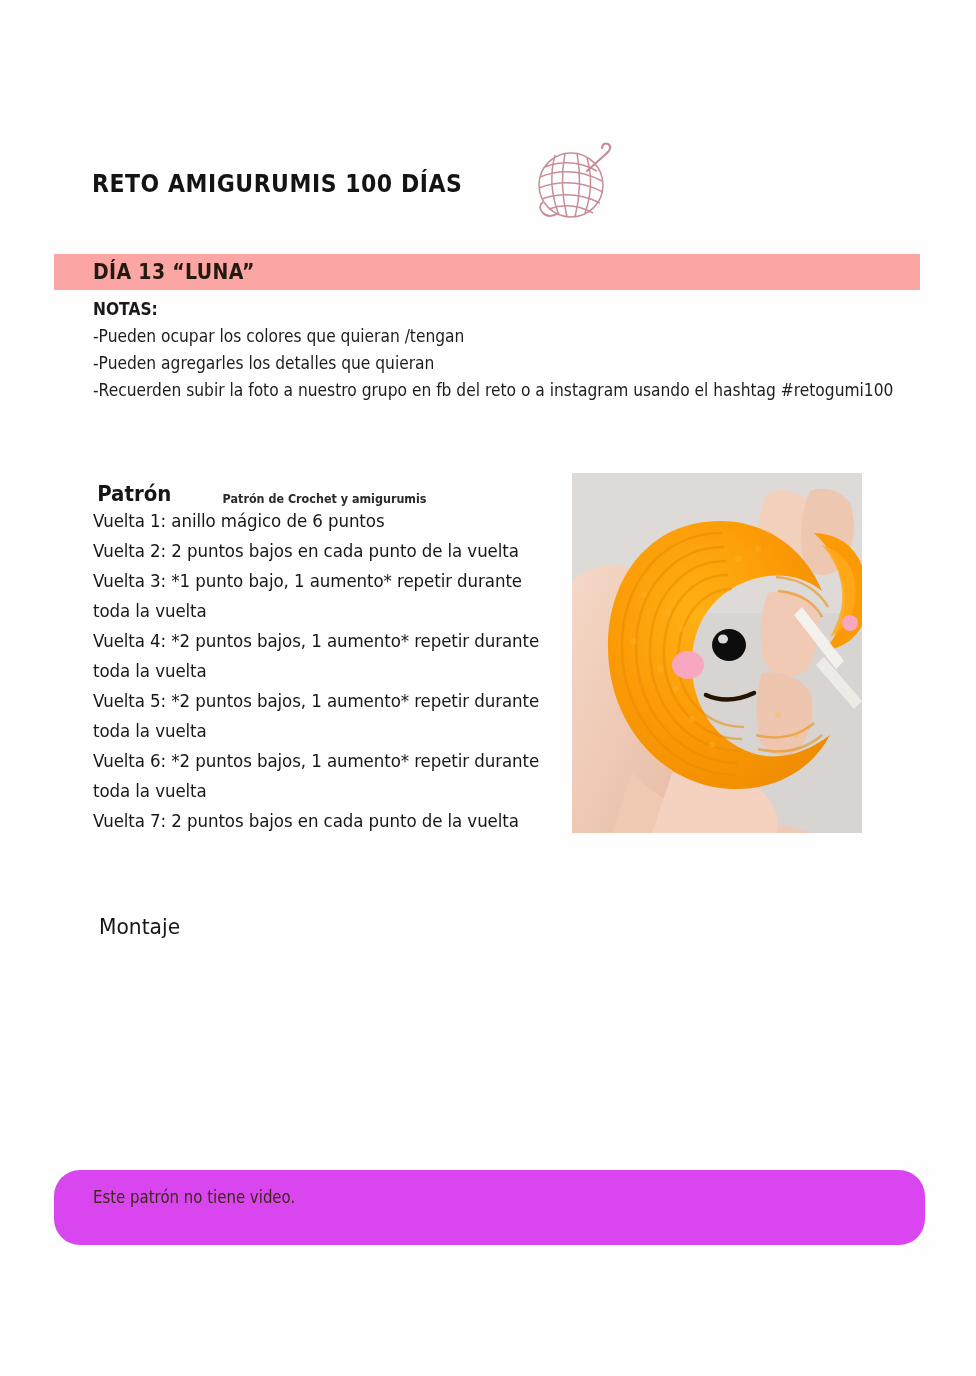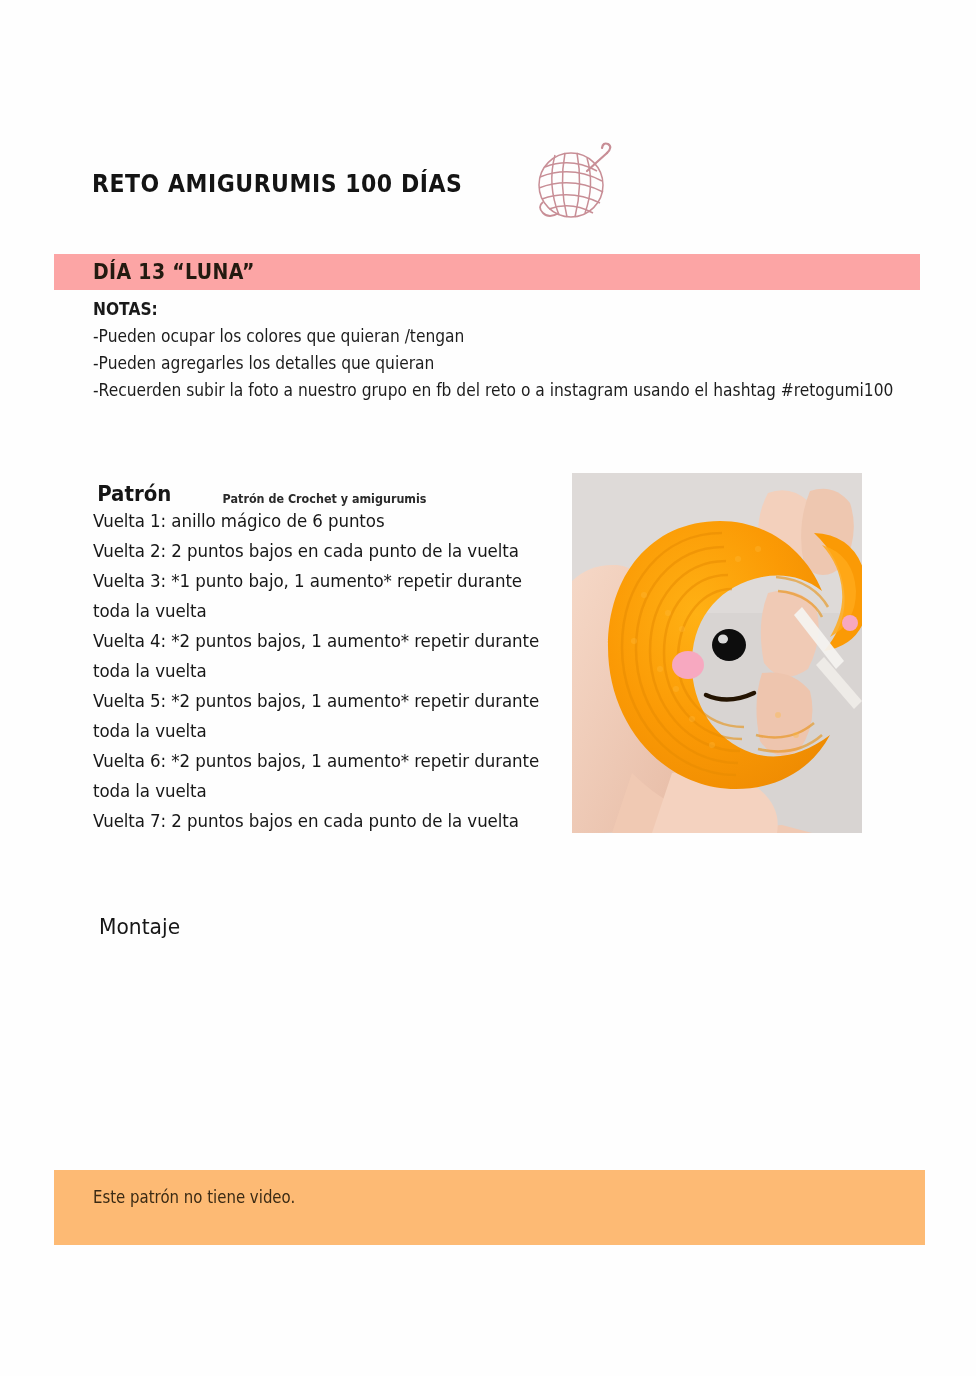--- a/index.html
+++ b/index.html
@@ -193,21 +193,22 @@
     white-space: nowrap;
   }
 
   
   .footer-bar {
     position: absolute;
     left: 54px;
     top: 1170px;
     width: 871px;
     height: 75px;
-    background: #fdba74;
+    background: #d946ef;
+    border-radius: 26px;
   }
   .footer-label {
     position: absolute;
     left: 39px;
     top: 17px;
     font-family: "DejaVu Sans", sans-serif;
     font-size: 17px;
     font-weight: 400;
     color: #3a2a14;
     transform: scaleX(0.88);

